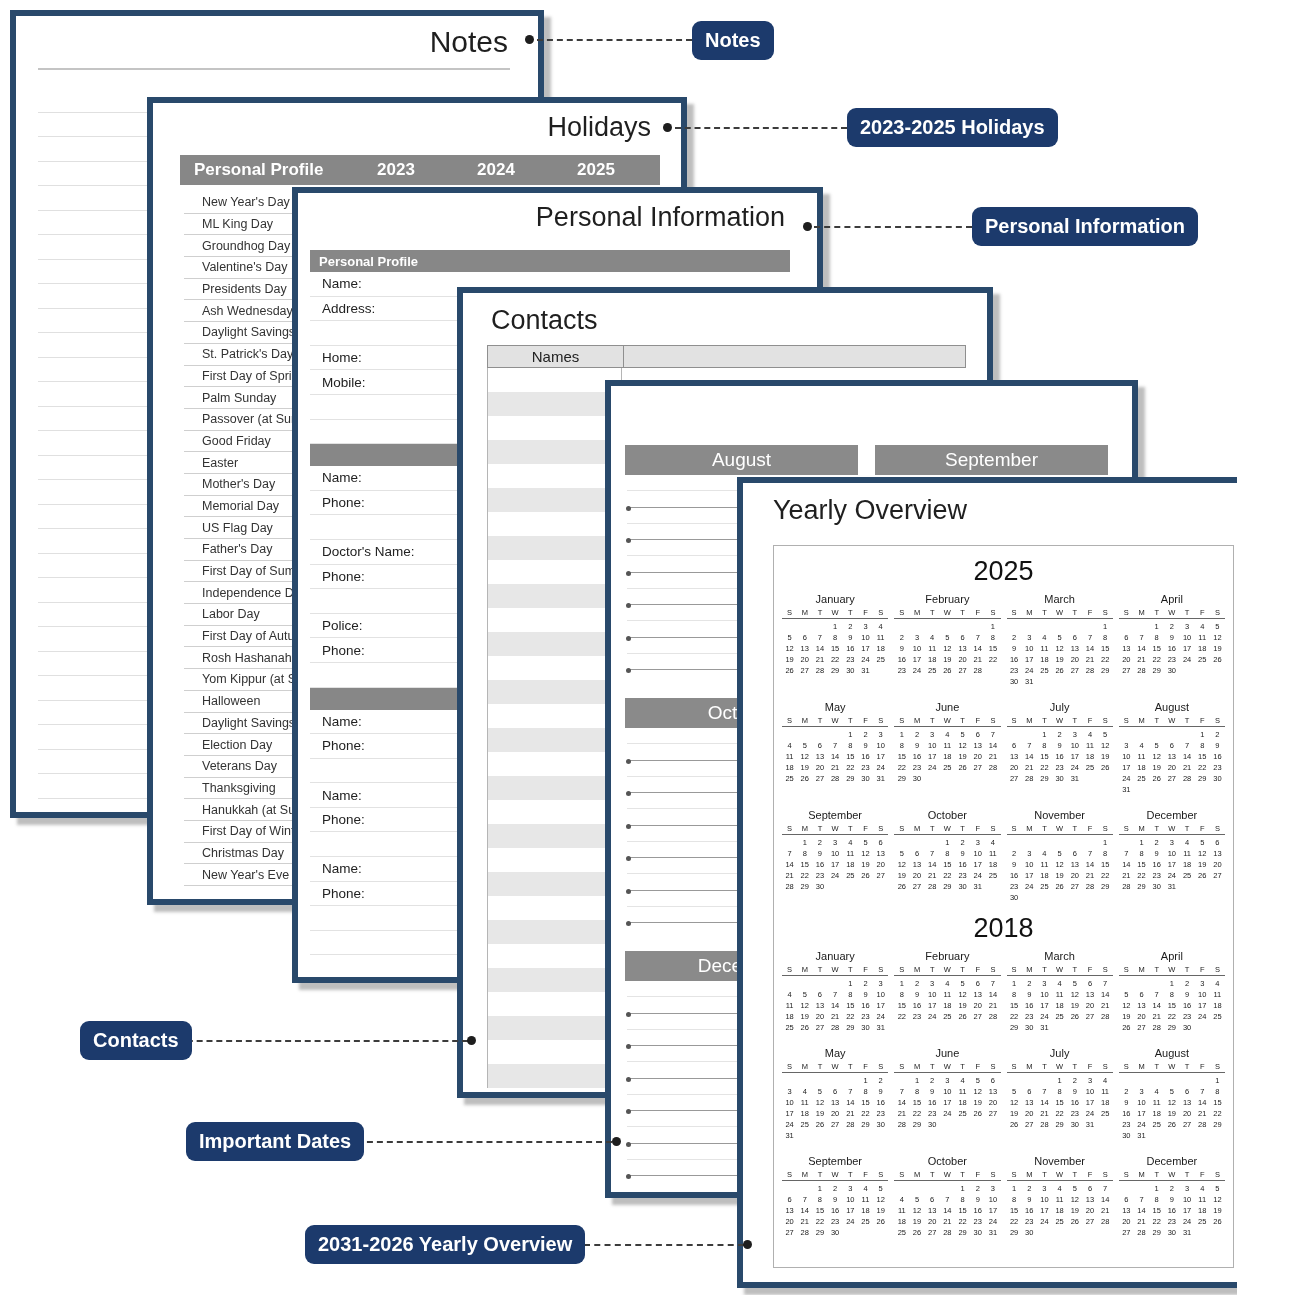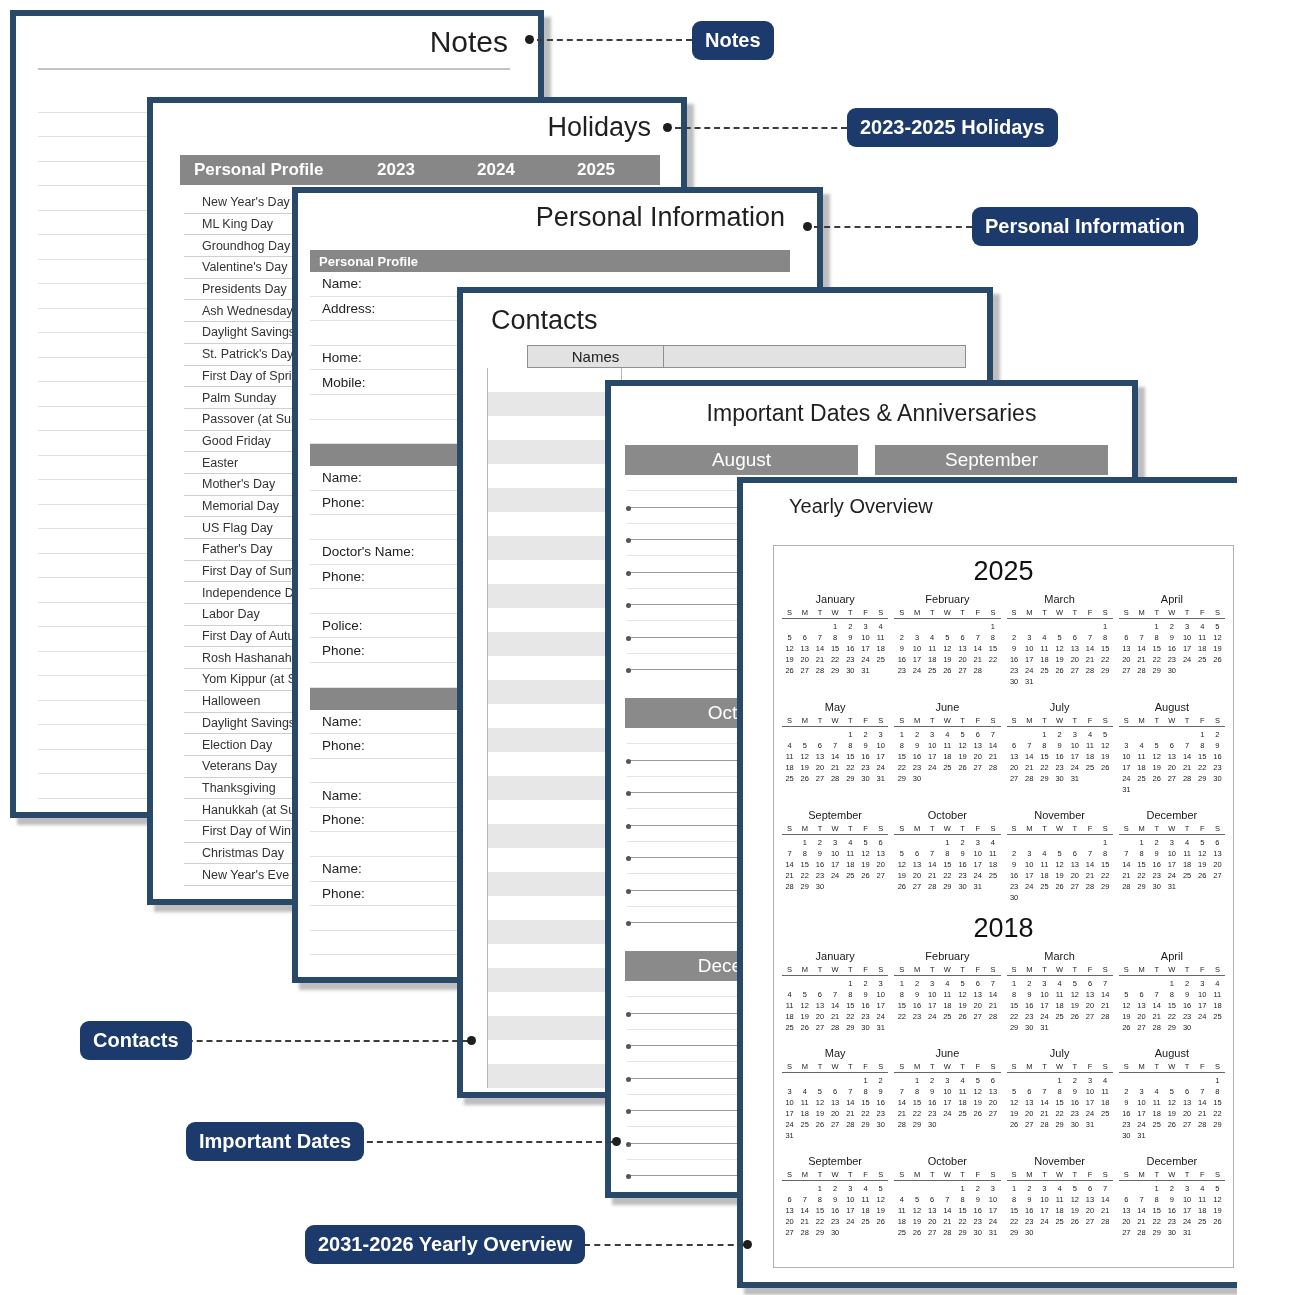--- a/index.html
+++ b/index.html
@@ -35,21 +35,21 @@
   #page-personal .page-title{padding-right:32px;}
   .p-sections{position:absolute;top:57px;left:12px;right:27px;}
   .p-bar{height:22px;background:#878787;color:#fff;font-weight:bold;font-size:13px;
          display:flex;align-items:center;padding:0 9px;}
   .p-row{height:24.6px;border-bottom:1px solid #e2e2e2;box-sizing:border-box;font-size:13.5px;
          color:#222;display:flex;align-items:center;padding-left:12px;white-space:nowrap;}
 
   
   #page-contacts{left:457px;top:287px;width:536px;height:811px;z-index:4;}
   .c-table{position:absolute;top:52px;left:24px;right:21px;}
-  .c-header{display:flex;height:23px;border:1px solid #8f8f8f;background:#e2e2e2;box-sizing:border-box;margin-left:40px;}
+  .c-header{display:flex;height:23px;border:1px solid #8f8f8f;background:#e2e2e2;box-sizing:border-box;}
   .c-h-name{width:135px;border-right:1px solid #8f8f8f;display:flex;align-items:center;justify-content:center;
             font-size:15px;color:#222;}
   .c-h-detail{flex:1;display:flex;align-items:center;justify-content:center;font-size:15px;color:#222;}
   .c-row{display:flex;height:24px;}
   .c-name{width:135px;border-left:1px solid #b5b5b5;border-right:1px solid #b5b5b5;box-sizing:border-box;}
   .c-name.stripe{background:#e7e7e7;}
   .c-detail{flex:1;border-bottom:1px solid #d8d8d8;box-sizing:border-box;}
 
   
   #page-important{left:605px;top:380px;width:533px;height:818px;z-index:5;}
@@ -59,21 +59,21 @@
   .imp-bar{width:233px;height:30px;background:#8a8a8a;color:#fff;font-size:19px;
            display:flex;align-items:center;justify-content:center;}
   .imp-col{width:233px;margin-bottom:28px;}
   .imp-entry{position:relative;height:32.5px;}
   .imp-subline{position:absolute;top:15px;left:2px;right:8px;border-top:1px solid #e4e4e4;}
   .imp-line{position:absolute;bottom:0;left:2px;right:8px;border-top:1px solid #999;}
   .imp-dot{position:absolute;left:-1px;bottom:-3px;width:5px;height:5px;border-radius:50%;background:#555;}
 
   
   #page-yearly{left:737px;top:477px;width:533px;height:811px;z-index:6;}
-  #page-yearly .page-title{font-size:20px;padding-left:46px;}
+  #page-yearly .page-title{font-size:27px;padding-left:30px;}
   .y-box{position:absolute;top:62px;left:30px;right:30px;bottom:14px;border:1px solid #b0b0b0;overflow:hidden;}
   .year-block{text-align:center;}
   .year-label{font-size:27px;color:#111;margin:10px 0 6px 0;}
   .months-grid{display:grid;grid-template-columns:repeat(4,1fr);column-gap:6px;row-gap:14px;padding:0 8px;}
   .mini-month{text-align:center;}
   .mm-name{font-size:11px;color:#1a1a1a;margin-bottom:3px;}
   .mm-week{display:grid;grid-template-columns:repeat(7,1fr);margin-bottom:2px;}
   .mm-wd{font-size:7.5px;color:#222;border-bottom:1px solid #666;padding-bottom:1px;line-height:9px;}
   .mm-days{display:grid;grid-template-columns:repeat(7,1fr);}
   .mm-day{font-size:7.5px;line-height:11px;height:11px;color:#1a1a1a;}
@@ -338,21 +338,20 @@
           </div>
           <div class="c-row">
             <div class="c-name stripe"></div>
             <div class="c-detail"></div>
           </div>
         </div>
     </div>
   </div>
 
   <div class="page" id="page-important">
-    <div class="page-title t-center">Important Dates &amp; Anniversaries</div>
     <div class="imp-sections" id="imp-sections">
         <div class="imp-bars">
           <div class="imp-bar">August</div>
           <div class="imp-bar">September</div>
         </div>
         <div class="imp-cols">
           <div class="imp-col">
             <div class="imp-entry">
               <div class="imp-subline"></div>
               <div class="imp-line">

